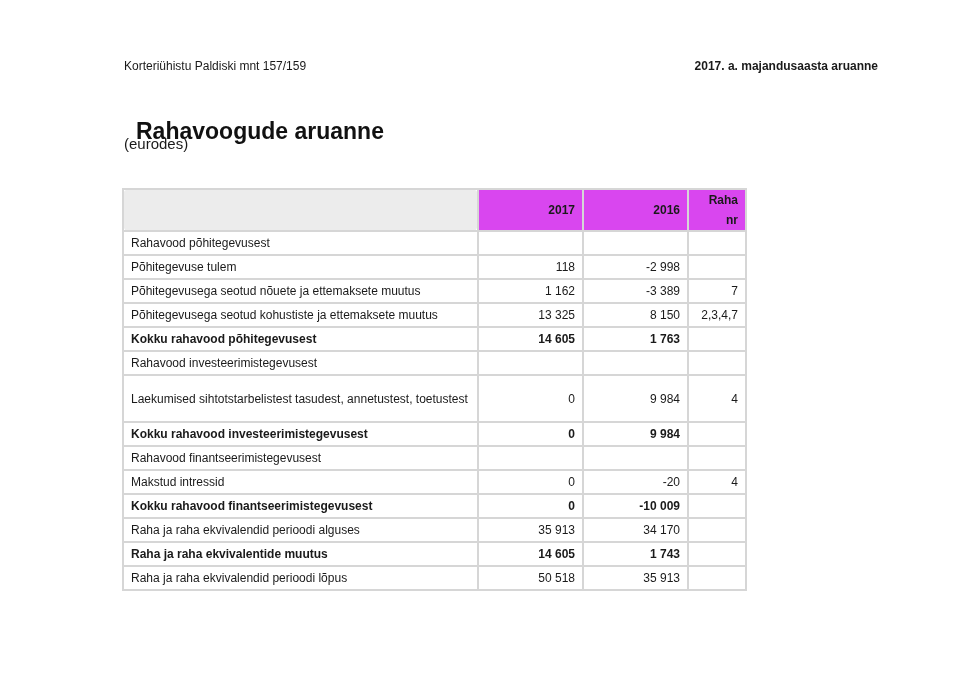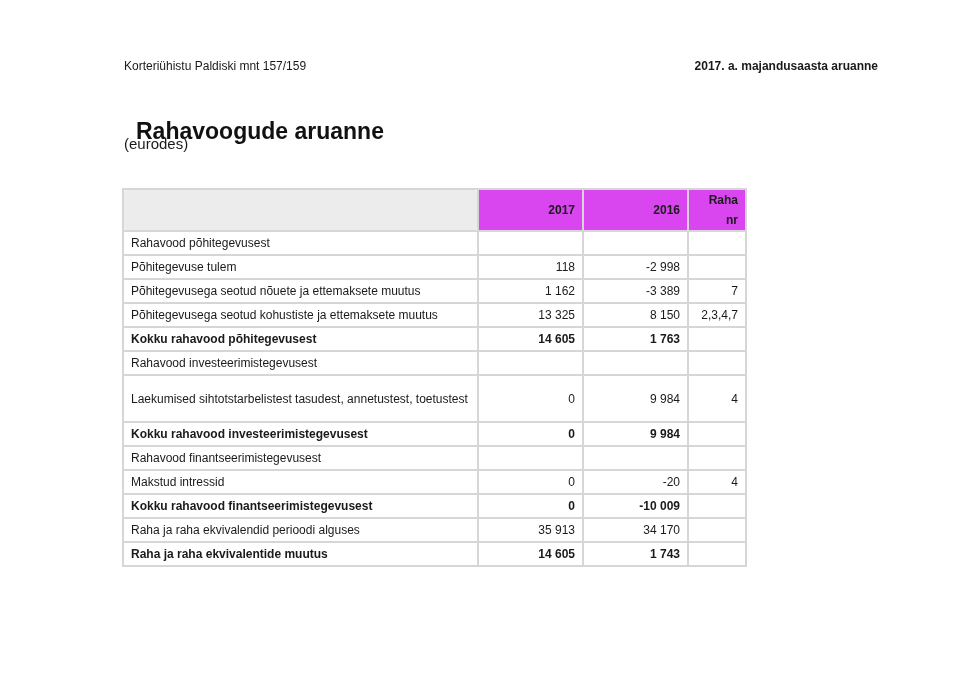--- a/index.html
+++ b/index.html
@@ -171,14 +171,20 @@
       <td class="c-2017">35 913</td>
       <td class="c-2016">34 170</td>
       <td class="c-lisa"></td>
     </tr>
     <tr class="bold">
       <td class="c-label">Raha ja raha ekvivalentide muutus</td>
       <td class="c-2017">14 605</td>
       <td class="c-2016">1 743</td>
       <td class="c-lisa"></td>
     </tr>
+    <tr>
+      <td class="c-label">Raha ja raha ekvivalendid perioodi lõpus</td>
+      <td class="c-2017">50 518</td>
+      <td class="c-2016">35 913</td>
+      <td class="c-lisa"></td>
+    </tr>
   </tbody>
 </table>
 
 </body></html>

